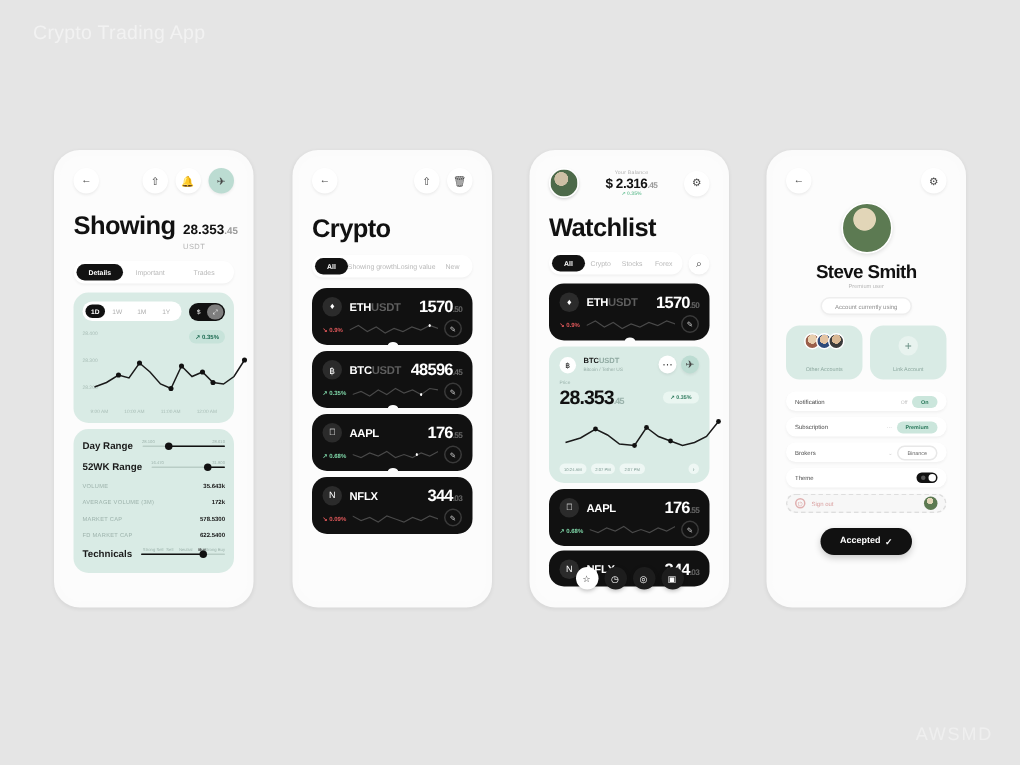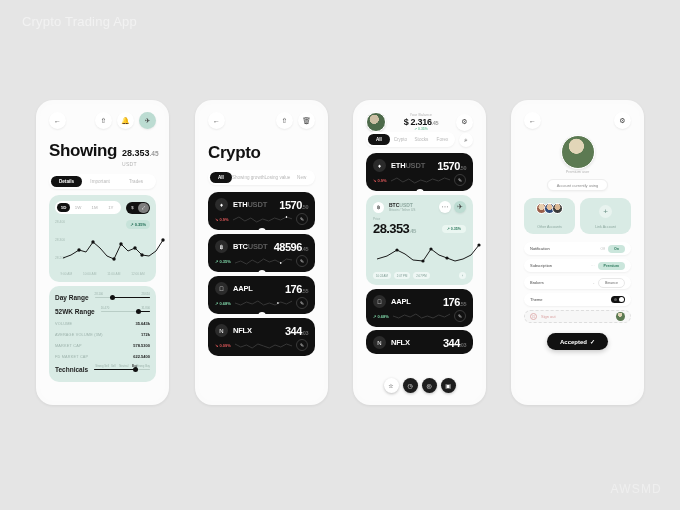--- a/index.html
+++ b/index.html
@@ -384,20 +384,23 @@
     <div class="hdr" style="align-items:center;">
       <div class="avatar"></div>
       <div class="baltxt">
         <div class="l">Your Balance</div>
         <div class="b"><span>$ 2.316</span><span class="d">.45</span></div>
         <div class="c">↗ <span>0.35%</span></div>
       </div>
       <div class="ic">⚙</div>
     </div>
 
+    <div style="padding:10px 9px 6px 9px;">
+      <div class="big-title">Watchlist</div>
+    </div>
 
     <div style="display:flex;align-items:center;margin:0 9px;gap:4px;">
       <div class="tabbar" style="flex:1;margin:0;">
         <div class="tab active">All</div>
         <div class="tab">Crypto</div>
         <div class="tab">Stocks</div>
         <div class="tab">Forex</div>
       </div>
       <div class="ic" style="width:14px;height:14px;">⌕</div>
     </div>
@@ -487,20 +490,21 @@
 
 <div class="phone" id="p4">
   <div class="scr">
     <div class="hdr">
       <div class="ic">←</div>
       <div class="spacer"></div>
       <div class="ic">⚙</div>
     </div>
 
     <div class="bigavatar"></div>
+    <div class="pname">Steve Smith</div>
     <div class="prole">Premium user</div>
     <div class="chip">Account currently using</div>
 
     <div class="acctrow">
       <div class="acctcard">
         <div class="faces">
           <div class="face f1"></div>
           <div class="face f2"></div>
           <div class="face f3"></div>
         </div>

